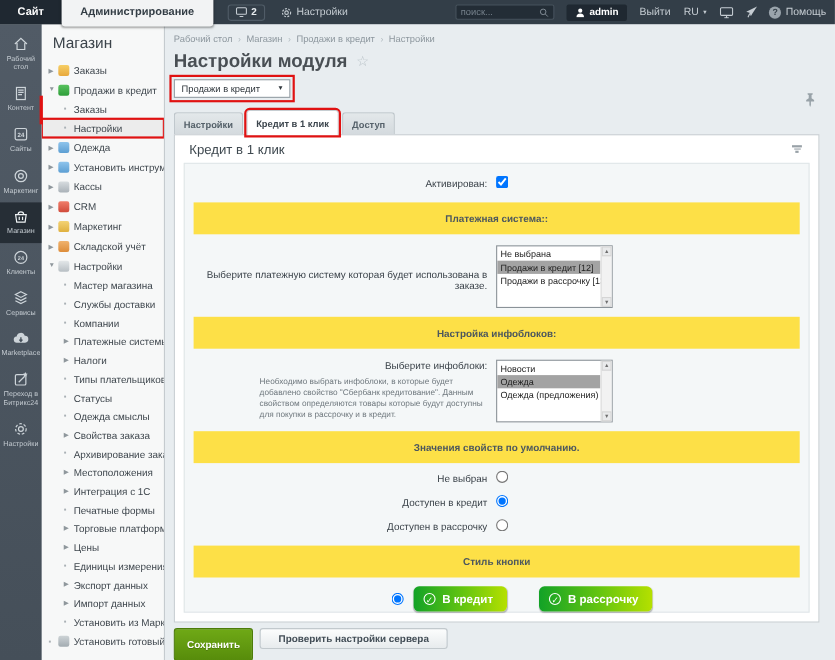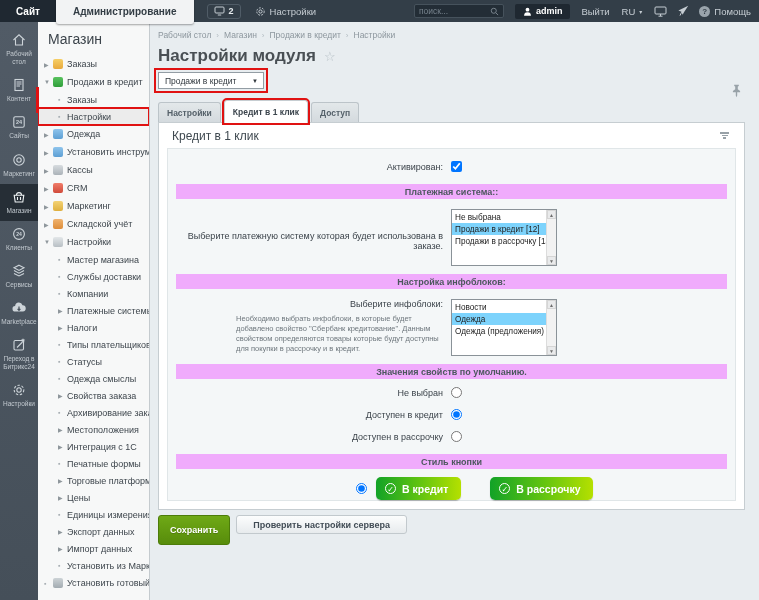--- a/index.html
+++ b/index.html
@@ -71,30 +71,30 @@
   .panel{background:#fff;border:1px solid #c6cdd1;position:relative;z-index:4;width:587px}
   .panel-head{height:25px;display:flex;align-items:center;justify-content:space-between;padding:0 12px 0 13px}
   .panel-title{font-size:12px;color:#3f4950}
   .collapse-ctl{display:flex;flex-direction:column;align-items:center;gap:1px;cursor:pointer;padding:3px}
   .collapse-ctl i{display:block;height:1.5px;background:#98a1a7}
   .collapse-ctl i:nth-child(1){width:9px}
   .collapse-ctl i:nth-child(2){width:6px}
   .collapse-ctl i:nth-child(3){width:3px}
 
   .form-body{margin:0 8px 8px;background:#f4f7f8;border:1px solid #e0e6e8;}
-  .bar{margin:8px 8px 0;height:15px;background:#f0abfc;display:flex;align-items:center;justify-content:center;font-size:9px;font-weight:bold;color:#4c575e}
+  .bar{margin:8px 8px 0;height:29px;background:#fde047;display:flex;align-items:center;justify-content:center;font-size:9px;font-weight:bold;color:#4c575e}
   .frow{display:flex;margin-top:10px}
   .fl{width:283px;flex:0 0 283px;text-align:right;padding-right:8px;font-size:9px;color:#3b434a}
   .fc{flex:1}
   .row-activated{margin-top:9px;align-items:center}
   .hint{margin-top:5px;font-size:7.5px;color:#6e777d;text-align:left;width:207px;margin-left:auto;line-height:1.35}
   .listbox{width:106px;height:57px;background:#fff;border:1px solid #8a9298;display:flex}
   .lb-opts{flex:1;padding-top:1px;overflow:hidden}
   .lb-opt{font-size:8.2px;color:#222;padding:1.5px 3px;white-space:nowrap;cursor:pointer}
-  .lb-opt.selected{background:#7dd3fc}
+  .lb-opt.selected{background:#a3a3a3}
   .lb-scroll{width:10px;background:#f2f2f2;border-left:1px solid #dcdcdc;display:flex;flex-direction:column;justify-content:space-between;align-items:stretch}
   .lb-arr{height:9px;font-size:5px;color:#6e6e6e;display:flex;align-items:center;justify-content:center;background:#e9eaeb;border:1px solid #d5d5d5;cursor:pointer}
   .radio-host{margin-top:5px}
   .radio-row{display:flex;align-items:center;margin-top:4px}
   input[type=radio],input[type=checkbox]{margin:0;width:11px;height:11px;cursor:pointer}
   .style-row{display:flex;align-items:center;margin:8px 0 0 188px}
   .cta{height:23px;border-radius:5px;display:flex;align-items:center;gap:6px;padding:0 13px 0 9px;background:linear-gradient(90deg,#12a227,#67c60f 55%,#b5e000);color:#fff;font-size:10.5px;font-weight:bold;cursor:pointer;box-shadow:0 1px 1px rgba(0,0,0,.25)}
   .cta .ck{width:11px;height:11px;border:1.5px solid #fff;border-radius:50%;font-size:8px;line-height:11px;text-align:center;font-weight:bold}
   .cta-gap1{margin-left:9px}
   .cta-gap2{margin-left:29px}

